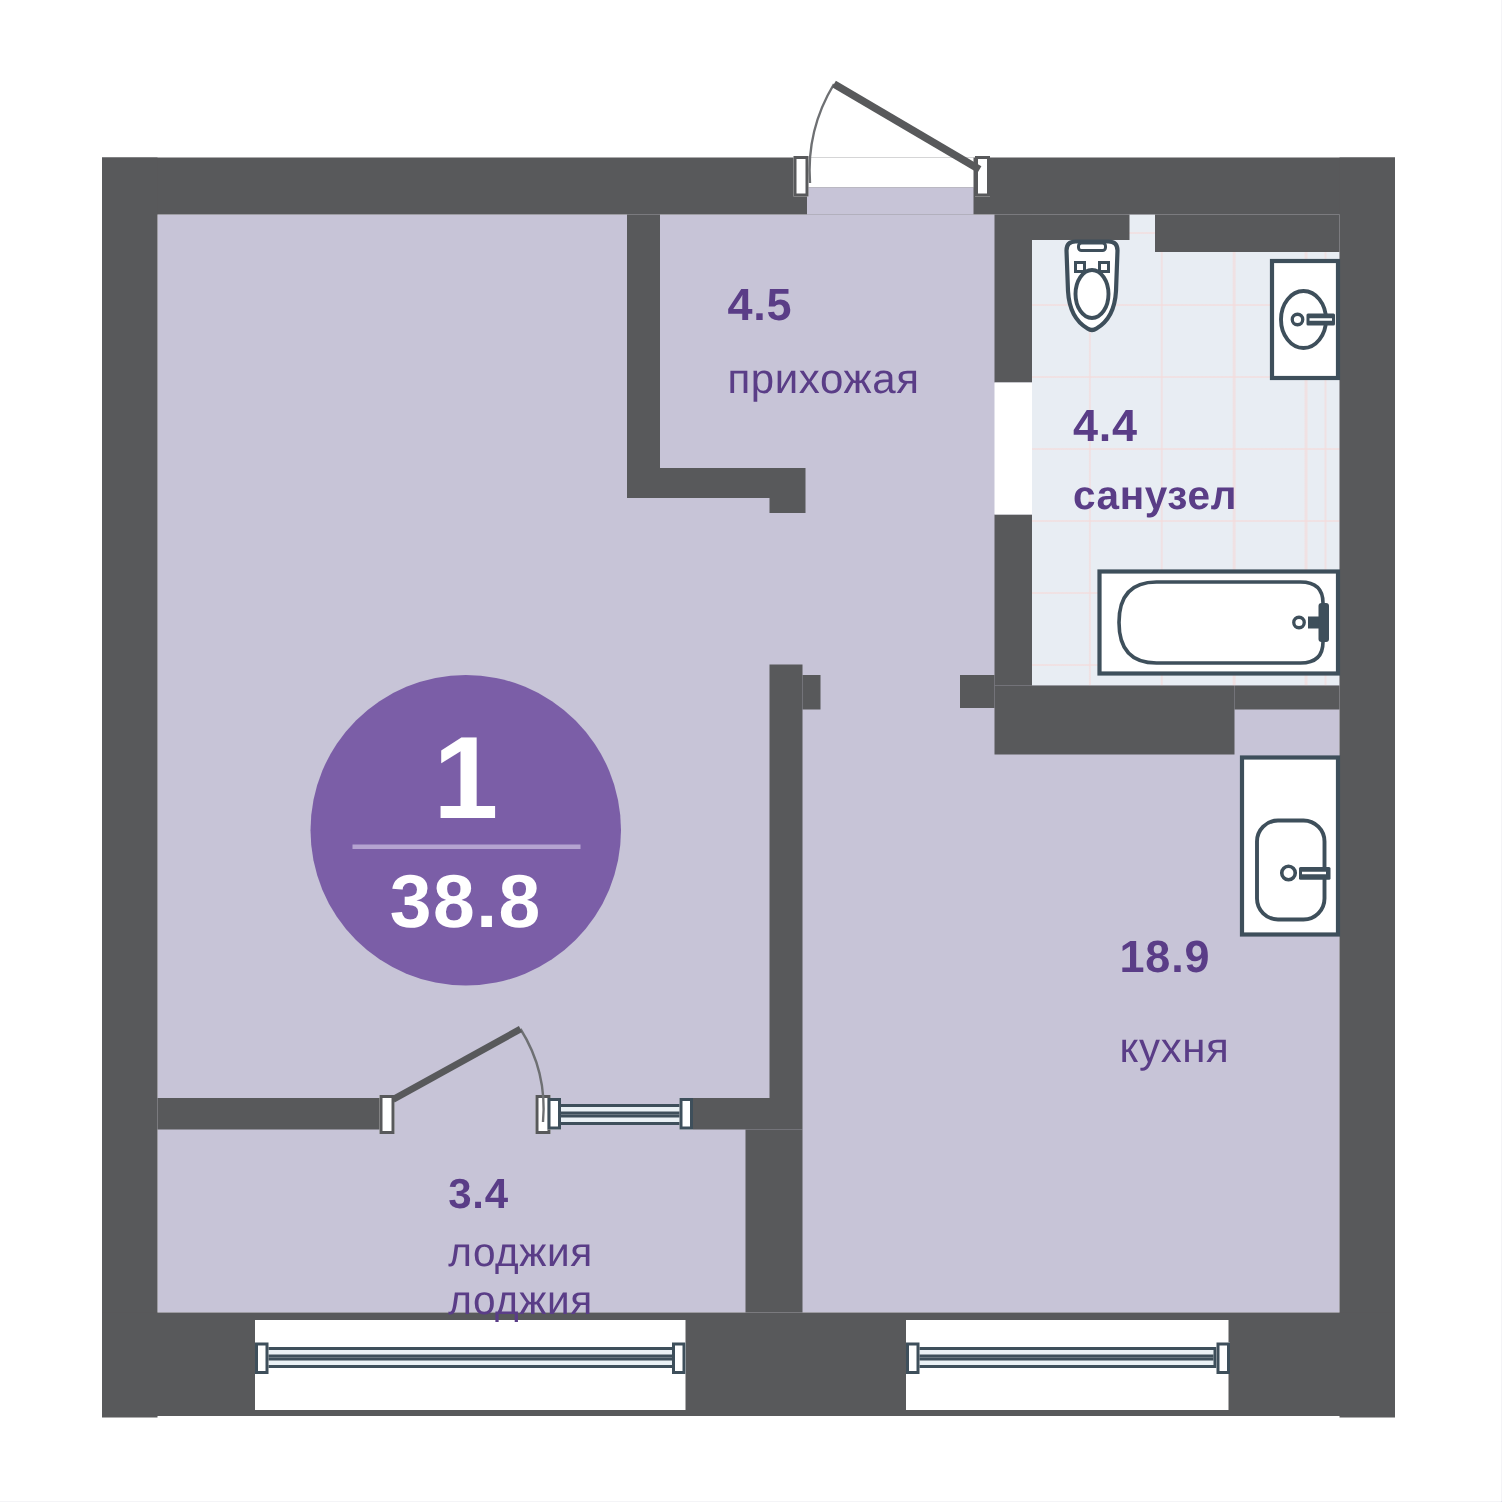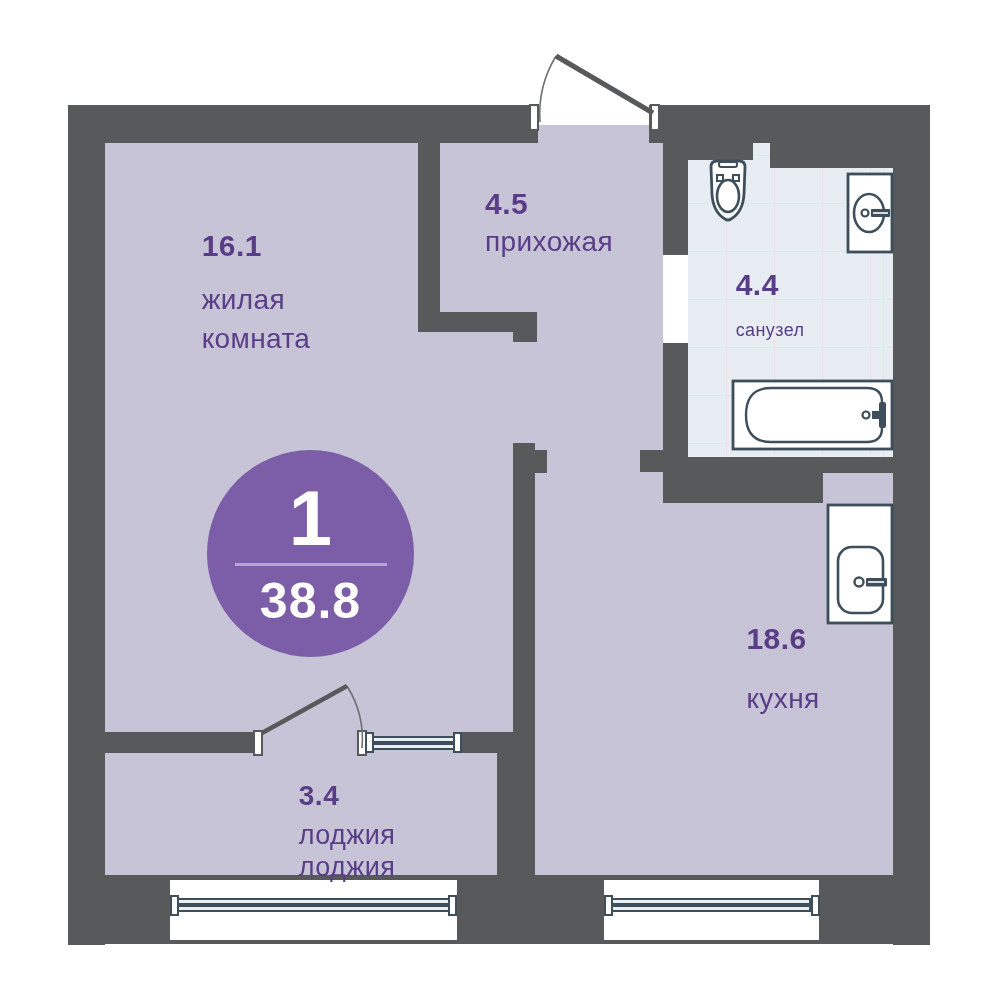--- a/index.html
+++ b/index.html
@@ -129,44 +129,37 @@
 
     <g stroke="#3e4f5b" fill="#ffffff">
       <rect x="828" y="505" width="64" height="118" stroke-width="2.8"></rect>
       <rect x="838" y="547" width="45" height="66" rx="14" stroke-width="2.6"></rect>
       <circle cx="859" cy="582" r="4.5" stroke-width="2.4"></circle>
       <rect x="866" y="578" width="21" height="8.5" rx="1" fill="#3e4f5b" stroke="none"></rect>
       <line x1="868" y1="582" x2="884" y2="582" stroke="#ffffff" stroke-width="1.6"></line>
     </g>
   </svg>
 
-  <div class="rlabel" style="left:256px;top:228px;">
-    <div class="num">16.1</div>
-    <div class="nm" style="margin-top:16px;">
-      <div>жилая</div>
-      <div>комната</div>
-    </div>
-  </div>
 
   <div class="rlabel" style="left:549px;top:186px;">
     <div class="num">4.5</div>
-    <div class="nm" style="margin-top:0;">
+    <div class="nm" style="margin-top:11px;">
       <div>прихожая</div>
     </div>
   </div>
 
   <div class="rlabel" style="left:770px;top:267px;">
     <div class="num">4.4</div>
-    <div class="nm" style="margin-top:8px;font-size:18px;">
+    <div class="nm" style="margin-top:8px;font-size:27px;font-weight:bold;">
       <div>санузел</div>
     </div>
   </div>
 
   <div class="rlabel" style="left:783px;top:621px;">
-    <div class="num">18.6</div>
+    <div class="num">18.9</div>
     <div class="nm" style="margin-top:22px;">
       <div>кухня</div>
     </div>
   </div>
 
   <div class="rlabel" style="left:347px;top:760px;">
     <div class="num" style="font-size:28px;margin-top:18px;">3.4</div>
     <div class="nm" style="margin-top:5px;font-size:27px;line-height:32px;">
       <div>лоджия</div>
       <div>лоджия</div>

